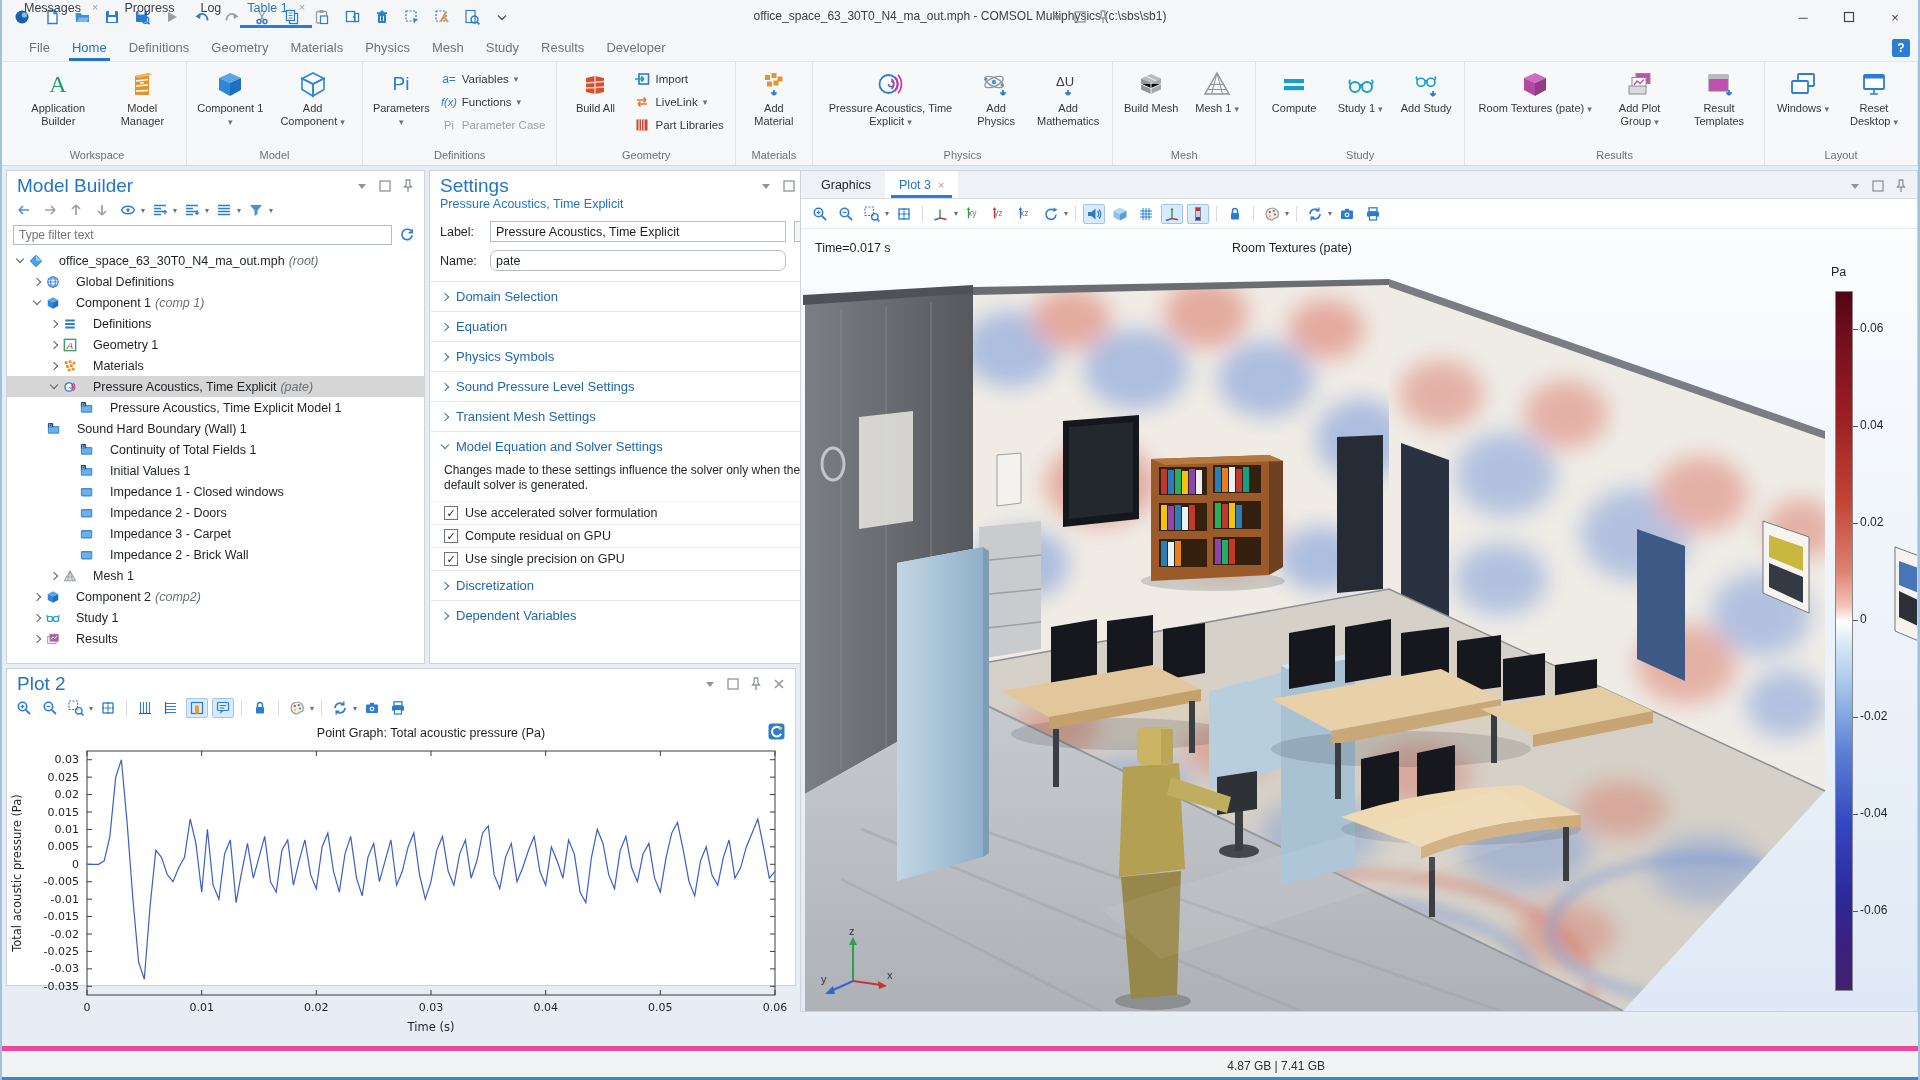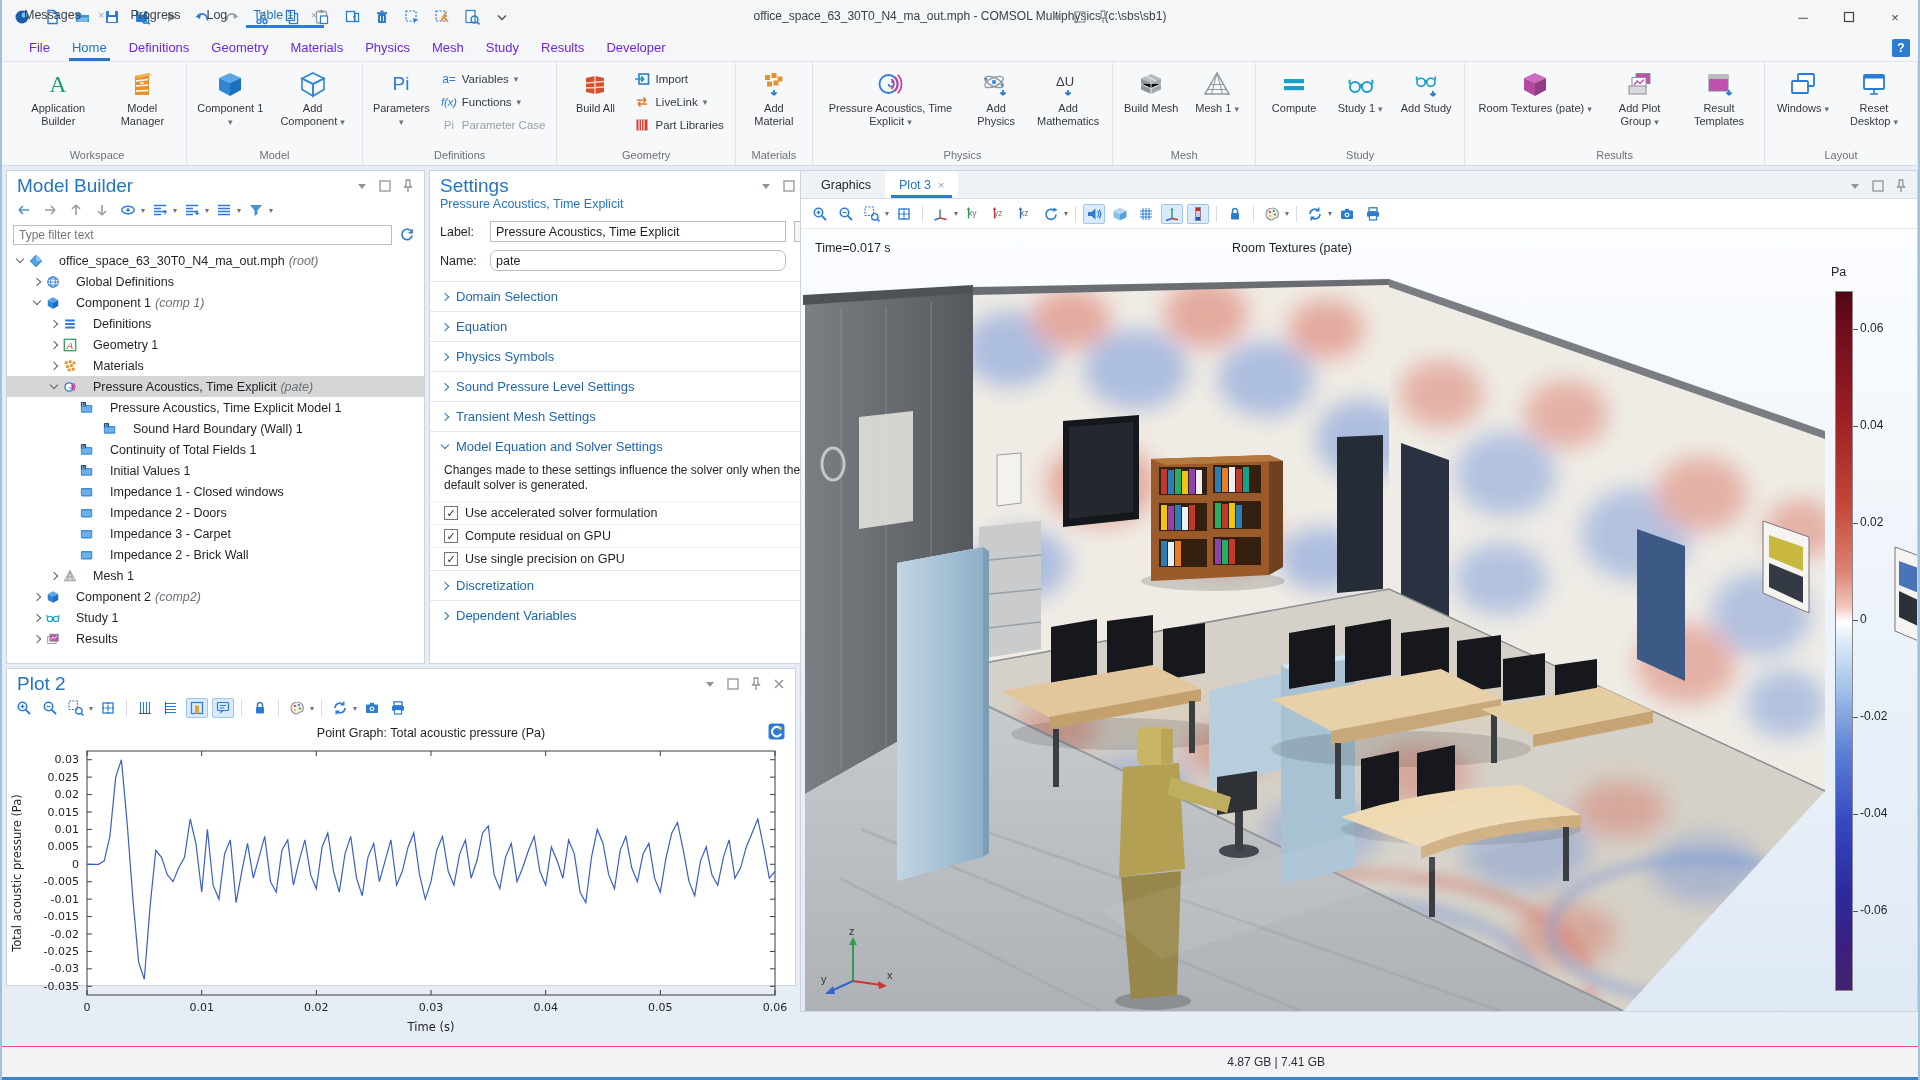--- a/index.html
+++ b/index.html
@@ -12,21 +12,21 @@
   
   #titlebar { position:absolute; left:0; top:0; width:100%; height:34px; background:#f4f6f8; display:flex; align-items:center; }
   #qat { display:flex; align-items:center; gap:10px; padding-left:10px; }
   #qat .qbtn { width:20px; height:20px; display:flex; align-items:center; justify-content:center; }
   #win-title { position:absolute; left:50%; top:9px; transform:translateX(-50%); font-size:12px; color:#3a4046; white-space:nowrap; }
   #win-controls { position:absolute; right:0; top:0; height:34px; display:flex; }
   #win-controls .wbtn { width:46px; height:34px; display:flex; align-items:center; justify-content:center; color:#444; font-size:13px; }
 
   
   #menubar { position:absolute; left:0; top:34px; width:100%; height:28px; background:#f4f6f8; border-bottom:1px solid #e2e6ea; display:flex; align-items:stretch; padding-left:16px; }
-  .menu-item { padding:0 11px; display:flex; align-items:center; font-size:13px; color:#6d28d9; position:relative; cursor:default; }
+  .menu-item { padding:0 11px; display:flex; align-items:center; font-size:13px; color:#737373; position:relative; cursor:default; }
   .menu-item.active { color:#2475c4; }
   .menu-item.active::after { content:""; position:absolute; left:8px; right:8px; bottom:0; height:3px; background:#2475c4; }
   #help-btn { position:absolute; right:8px; top:5px; width:18px; height:18px; background:#2b7cd3; color:#fff; font-weight:bold; font-size:12px; display:flex; align-items:center; justify-content:center; border-radius:2px; }
 
   
   #ribbon { position:absolute; left:0; top:62px; width:100%; height:104px; background:#f7f8fa; border-bottom:1px solid #d5dae0; display:flex; align-items:stretch; padding-left:6px; overflow:hidden; }
   .rgroup { display:flex; flex-direction:column; border-right:1px solid #e0e4e9; padding:4px 6px 0 6px; }
   .rbtns { flex:1; display:flex; align-items:flex-start; gap:2px; }
   .rglabel { height:18px; text-align:center; font-size:11px; color:#6b7178; line-height:16px; }
   .rbig { min-width:64px; max-width:96px; padding:2px 4px; display:flex; flex-direction:column; align-items:center; border-radius:3px; }
@@ -108,27 +108,27 @@
   #colorbar { position:absolute; right:64px; top:62px; width:18px; height:700px; }
   #cb-grad { width:100%; height:100%; border:1px solid #888;
     background:linear-gradient(180deg,#4f0714 0%,#6d0c1c 5%,#9c1f24 18%,#c24436 30%,#dd8372 40%,#f2c4bb 45%,#ffffff 47.2%,#ddeaf8 50%,#a8c8ea 56%,#5b7fd6 66%,#3548c0 76%,#2c2a9c 86%,#3b1f7e 94%,#41226e 100%); }
   #cb-unit { position:absolute; top:-26px; left:-4px; font-size:12.5px; color:#1d2126; }
   .cb-lab { position:absolute; left:25px; font-size:12px; color:#1d2126; white-space:nowrap; }
   .cb-tick { position:absolute; left:18px; width:5px; height:1px; background:#555; }
   #triad { position:absolute; left:18px; bottom:14px; }
 
   
   #bt-tabs { display:flex; align-items:stretch; height:100%; padding-left:8px; position:relative; }
-  .btab { display:flex; align-items:center; gap:17px; padding:0 13px; font-size:12.5px; color:#3a4046; position:relative; }
+  .btab { display:flex; gap:11px; padding:0 13px; font-size:12.5px; color:#3a4046; position:relative; }
   .btab.active { color:#2475c4; }
   .btab.active::after { content:""; position:absolute; left:6px; right:6px; bottom:0; height:3px; background:#2b7cd3; }
   #bt-winbtns { position:absolute; right:8px; top:8px; display:flex; gap:7px; }
 
   
-  #statusbar { position:absolute; left:0; top:1046px; width:100%; height:31px; background:#f2f3f5; border-top:1px solid #ec4899; }
+  #statusbar { position:absolute; left:0; top:1046px; width:100%; height:31px; background:#f2f3f5; border-top:5px solid #ec4899; }
   #status-text { position:absolute; left:66.5%; top:8px; transform:translateX(-50%); font-size:12px; color:#2b2f33; }
   #bottom-accent { position:absolute; left:0; bottom:0; width:100%; height:3px; background:#3c85c8; }
 </style>
 </head>
 <body>
 
 <div id="titlebar">
   <div id="qat">
       <div class="qbtn">
         <span class="ic">
@@ -829,21 +829,21 @@
         <span class="ticon">
           <svg width="14" height="14" viewBox="0 0 16 16">
             <rect x="1" y="4.5" width="13" height="9" rx="1.5" fill="#3d8fd6"></rect>
             <rect x="2.2" y="6" width="10.6" height="6" rx="1" fill="#6db0e8"></rect>
             <rect x="1" y="1" width="6" height="5" rx="1" fill="#1a4f8a"></rect>
             <text x="4" y="5.2" font-size="4.8" fill="#fff" text-anchor="middle">D</text>
           </svg>
         </span>
         <span class="tlabel">Pressure Acoustics, Time Explicit Model 1</span>
       </div>
-      <div class="trow" style="padding-left: 80px;">
+      <div class="trow" style="padding-left: 24px;">
         <span class="texp"></span>
         <span class="ticon">
           <svg width="14" height="14" viewBox="0 0 16 16">
             <rect x="1" y="4.5" width="13" height="9" rx="1.5" fill="#3d8fd6"></rect>
             <rect x="2.2" y="6" width="10.6" height="6" rx="1" fill="#6db0e8"></rect>
             <rect x="1" y="1" width="6" height="5" rx="1" fill="#1a4f8a"></rect>
             <text x="4" y="5.2" font-size="4.8" fill="#fff" text-anchor="middle">D</text>
           </svg>
         </span>
         <span class="tlabel">Sound Hard Boundary (Wall) 1</span>

